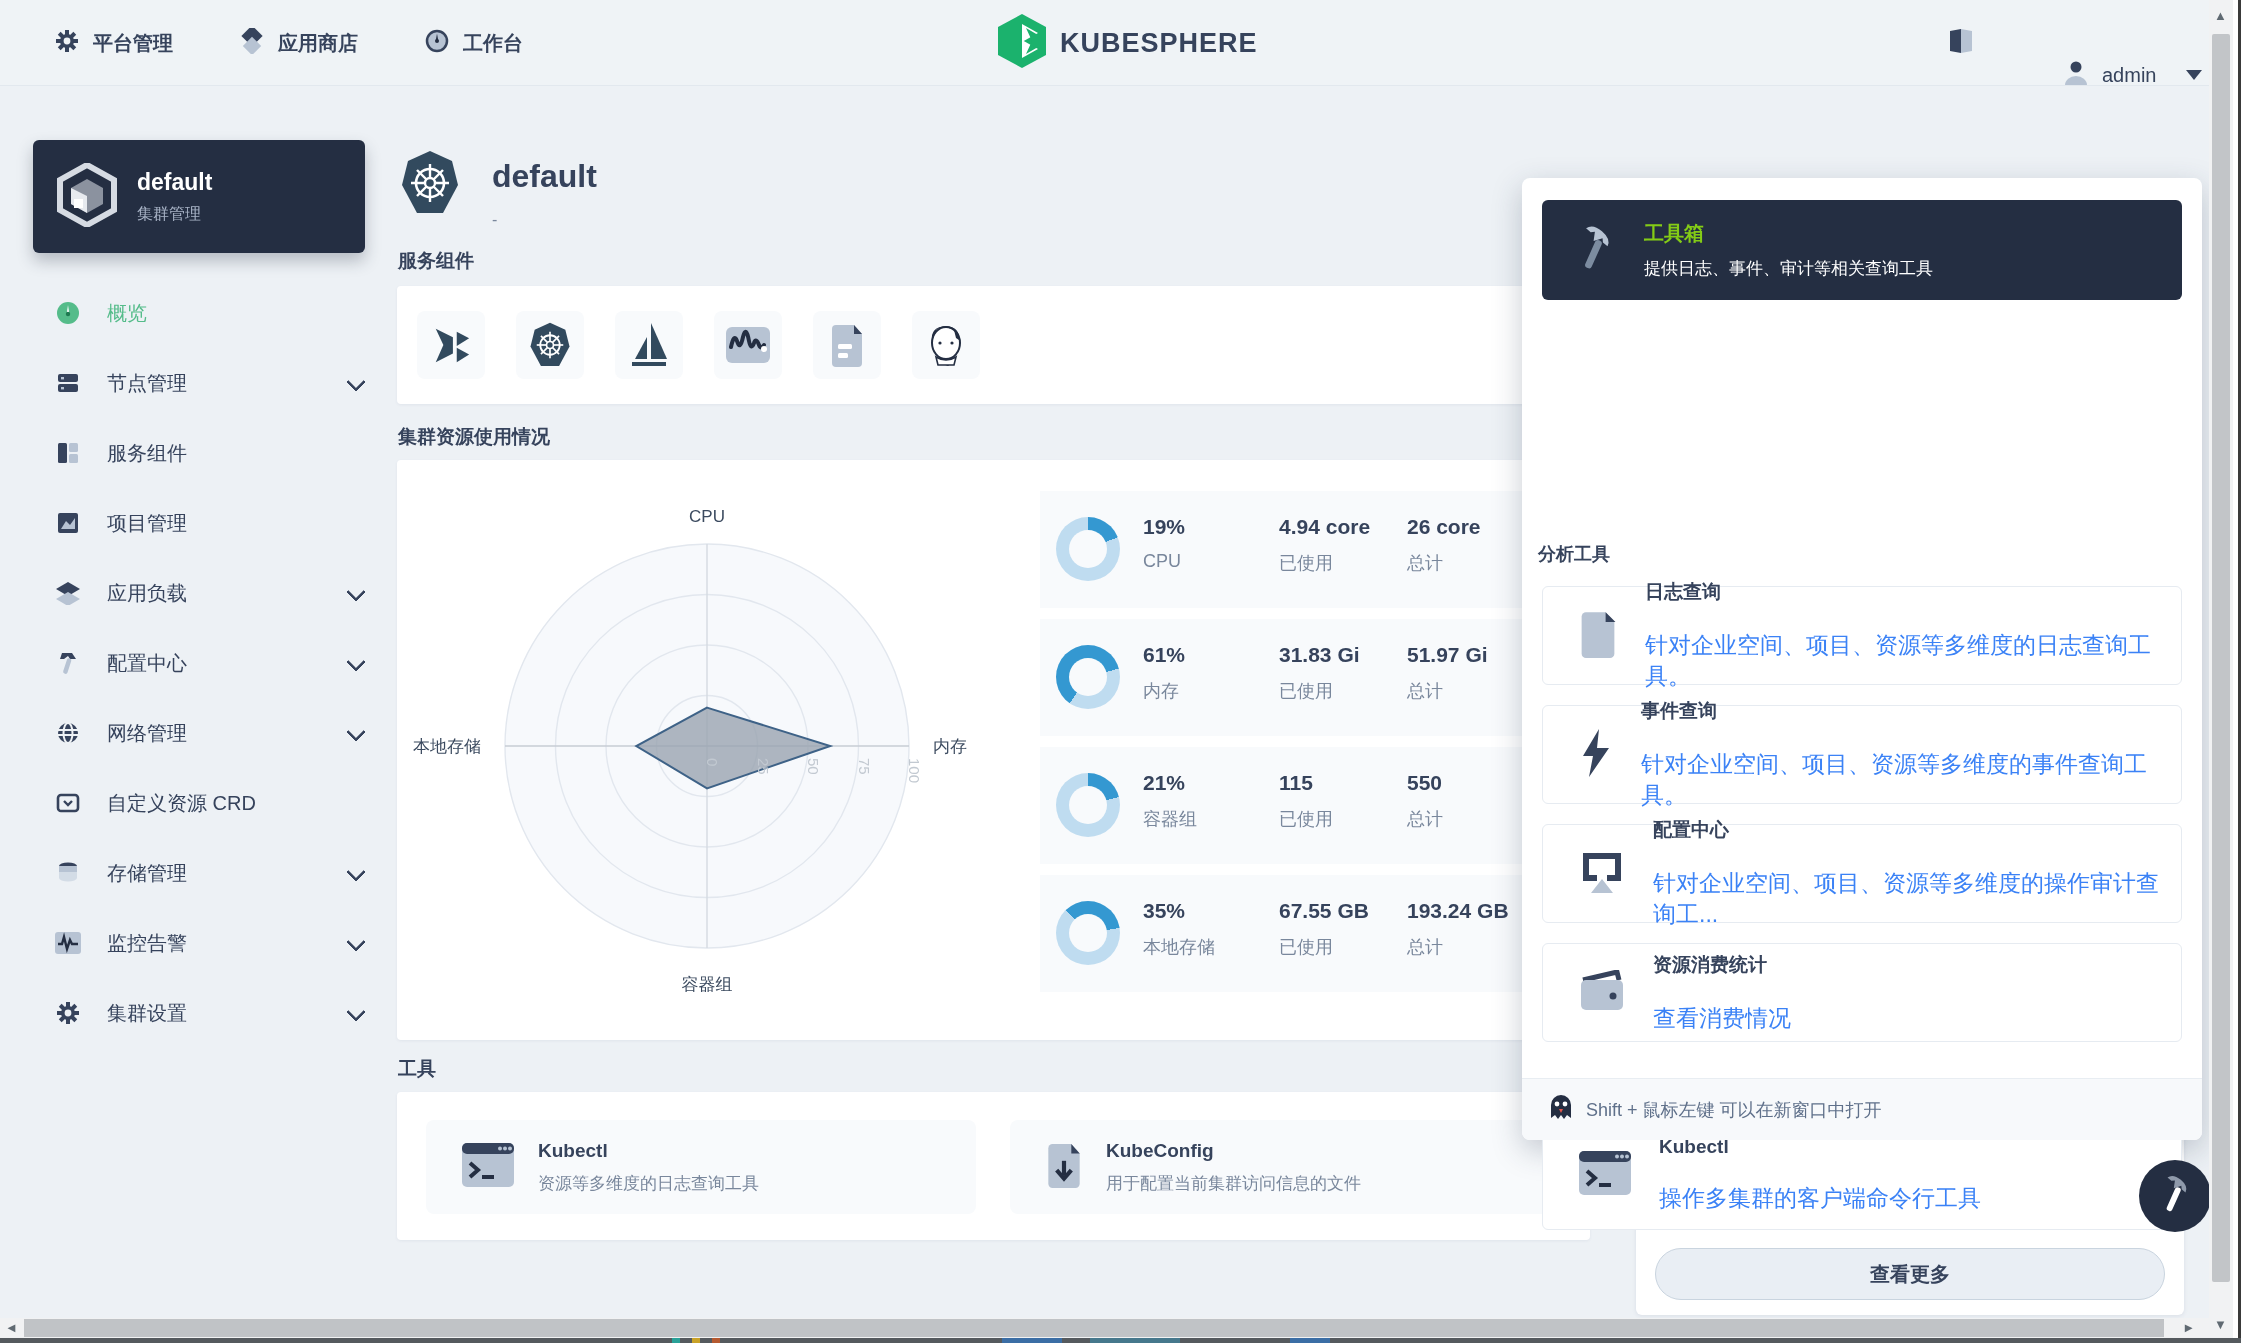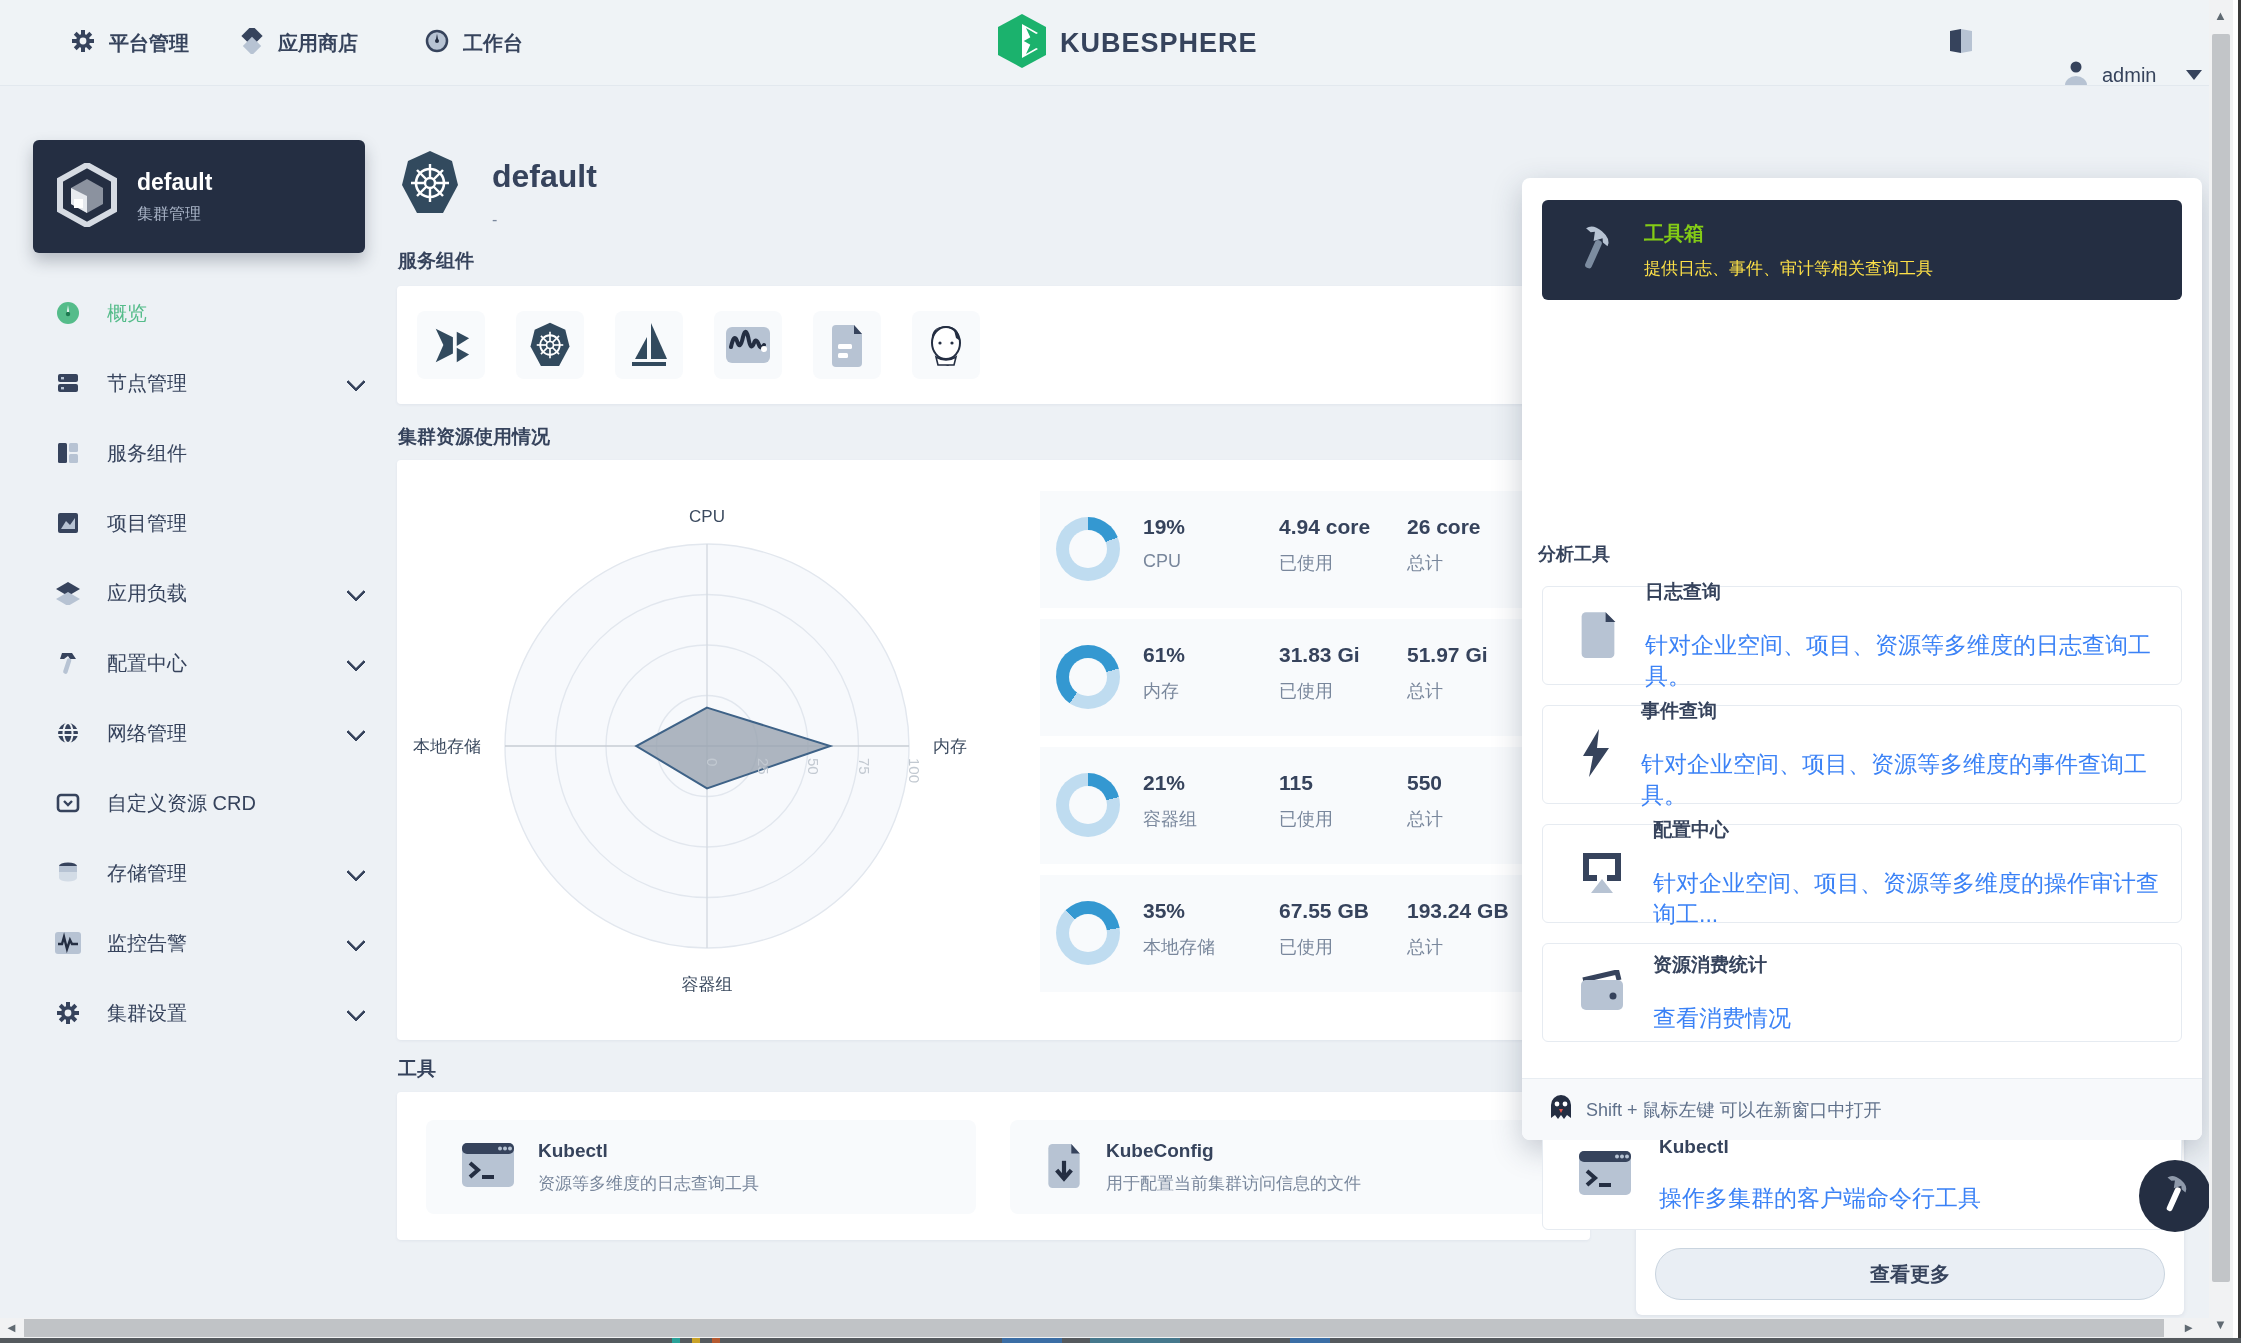--- a/index.html
+++ b/index.html
@@ -41,21 +41,21 @@
 
   
   .tool-tile { display:flex; align-items:center; gap:24px; padding-left:36px; height:94px; top:28px; }
   .tool-tile .tt { font-size:19px; font-weight:bold; color:#36435c; }
   .tool-tile .td { font-size:17px; color:#79879c; margin-top:10px; }
 
   
   #toolbox { position:absolute; left:1522px; top:178px; width:680px; height:962px; background:#ffffff; border-radius:8px; box-shadow:0 10px 30px rgba(40,54,80,.25); z-index:30; }
   #tb-head { position:absolute; left:20px; top:22px; width:640px; height:100px; background:#242e42; border-radius:6px; display:flex; align-items:center; gap:26px; padding-left:30px; cursor:pointer; }
   #tb-head .t { font-size:20px; font-weight:bold; color:#84cc16; }
-  #tb-head .s { font-size:17px; color:#fde047; margin-top:10px; }
+  #tb-head .s { font-size:17px; color:#ffffff; margin-top:10px; }
   .tb-label { position:absolute; left:16px; font-size:18px; font-weight:bold; color:#36435c; }
   .tb-card { position:absolute; left:20px; width:640px; height:99px; border:1px solid #e6ebf1; border-radius:6px; background:#fff; cursor:pointer; display:flex; align-items:center; gap:28px; padding-left:36px; }
   .tb-card .t { font-size:19px; font-weight:bold; color:#36435c; }
   .tb-card .d { font-size:23px; color:#3b82f6; margin-top:25px; }
   #tb-foot { position:absolute; left:0; bottom:0; width:680px; height:62px; background:#f7f9fb; border-top:1px solid #e8edf2; border-radius:0 0 8px 8px; display:flex; align-items:center; gap:12px; padding-left:26px; font-size:18px; color:#5f708a; }
 
   
   #node-panel { position:absolute; left:1636px; top:1060px; width:548px; height:255px; background:#ffffff; border-radius:6px; box-shadow:0 1px 4px rgba(72,91,125,.12); z-index:10; }
   #node-row { position:absolute; left:19px; top:68px; width:510px; height:85px; background:#f8fafc; cursor:pointer; }
   #node-row .nname { font-size:20px; font-weight:bold; color:#36435c; }
@@ -76,21 +76,21 @@
   #hthumb { position:absolute; left:24px; top:1px; width:2140px; height:18px; background:#c0c3c6; }
   .sb-arrow { position:absolute; font-size:13px; color:#606a72; }
   #win-right { position:absolute; right:0; top:0; width:8px; height:1343px; background:#ffffff; border-right:3px solid #3a3a3a; z-index:50; }
   #taskbar-sliver { position:absolute; left:0; bottom:0; width:2241px; height:5px; background:#555a5e; z-index:60; }
   .tbit { position:absolute; bottom:0; height:5px; width:8px; }
 </style>
 </head>
 <body>
 
 <div id="topbar">
-  <div class="nav-item" style="left:71px;font-family:Liberation Serif, serif;">
+  <div class="nav-item" style="left:55px;font-family:Liberation Serif, serif;">
     <span>
       <svg width="24" height="24" viewBox="0 0 24 24">
           <g fill="#36435c">
             <rect x="10" y="1" width="4" height="22"></rect>
             <rect x="1" y="10" width="22" height="4"></rect>
             <rect x="10" y="1" width="4" height="22" transform="rotate(45 12 12)"></rect>
             <rect x="10" y="1" width="4" height="22" transform="rotate(-45 12 12)"></rect>
             <circle cx="12" cy="12" r="7"></circle>
           </g>
           <circle cx="12" cy="12" r="3.4" fill="#eff3f6"></circle>

